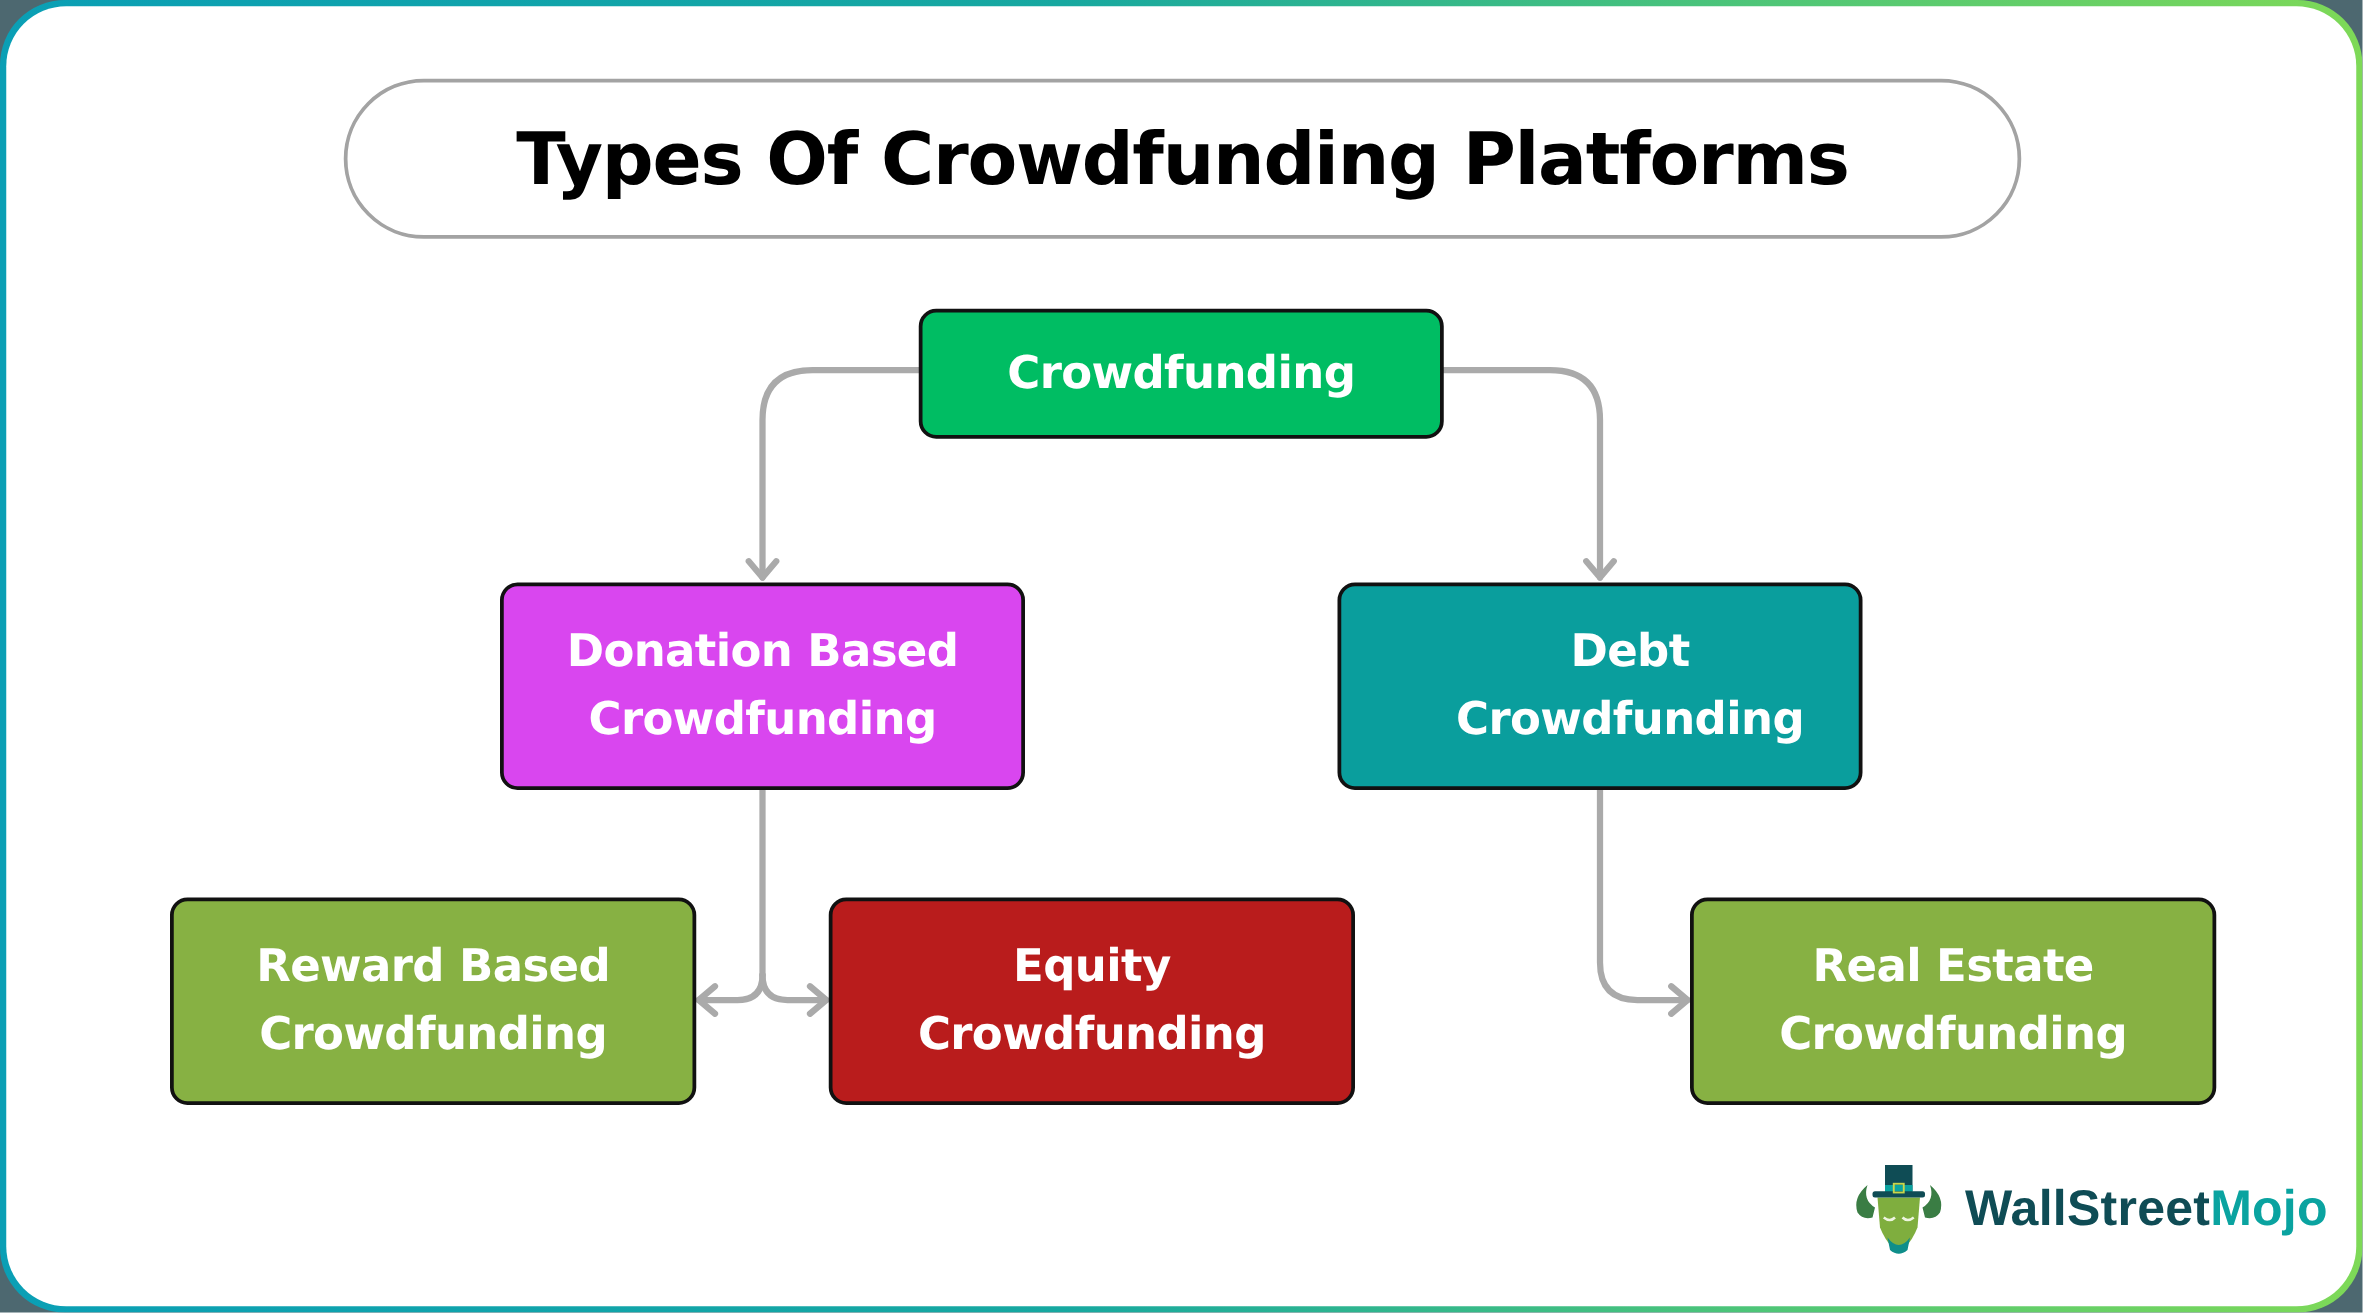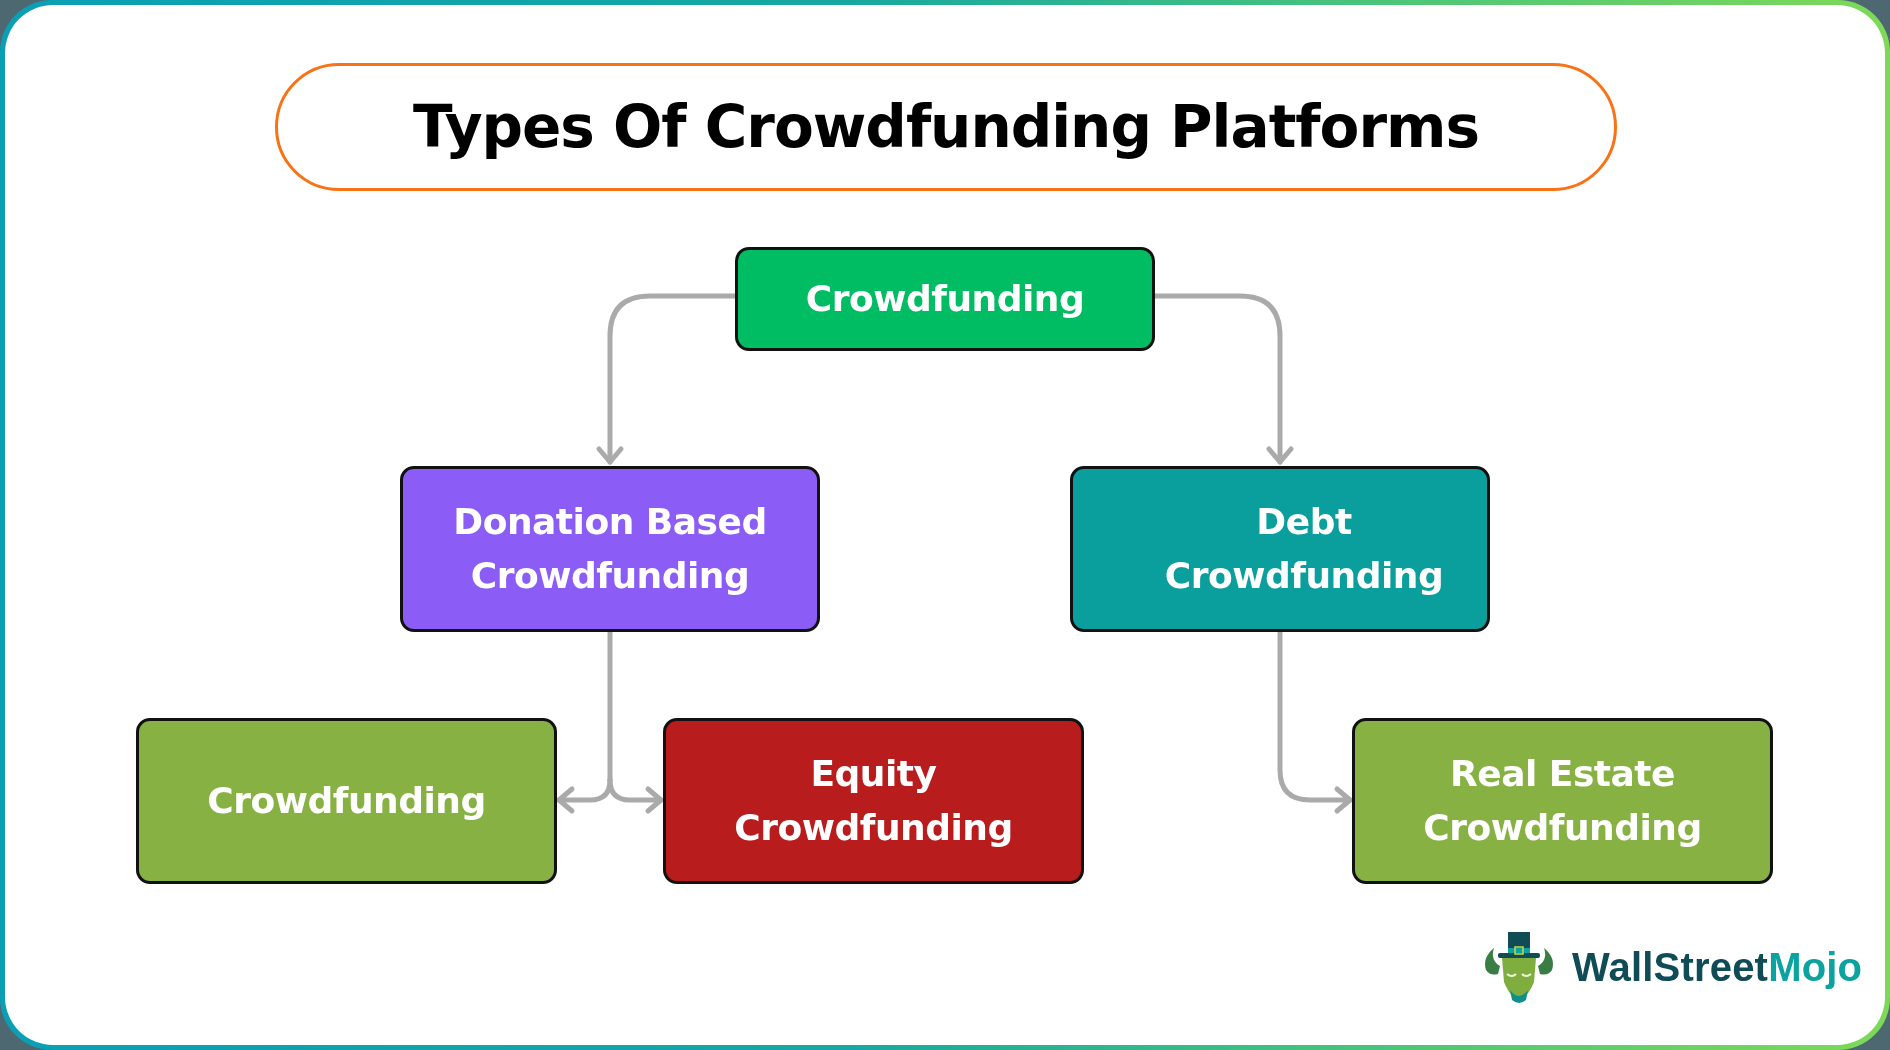--- a/index.html
+++ b/index.html
@@ -12,21 +12,21 @@
     position:absolute; left:0; top:0; width:1890px; height:1050px;
     border-radius:52px;
     background:linear-gradient(90deg,#0a9fb5 0%, #17a8a0 45%, #4fc677 75%, #7ed957 100%);
   }
   .frame-inner {
     position:absolute; left:5px; top:5px; right:5px; bottom:5px;
     background:#ffffff; border-radius:48px;
   }
   .title-pill {
     position:absolute; left:275px; top:63px; width:1336px; height:122px;
-    border:3px solid #f97316; border-radius:64px; background:#fff;
+    border:3px solid #a3a3a3; border-radius:64px; background:#fff;
     display:flex; align-items:center; justify-content:center;
   }
   .title-text {
     font-family:"DejaVu Sans", sans-serif; font-weight:bold;
     font-size:58px; color:#000; letter-spacing:-1px; white-space:nowrap;
   }
   svg.connectors { position:absolute; left:0; top:0; }
   .node {
     position:absolute; box-sizing:border-box;
     border:3px solid #111; border-radius:14px;
@@ -73,31 +73,32 @@
 
     <path d="M1280 632 V770 Q1280 800 1310 800 H1350"></path>
     <path d="M1337 789 L1350 800 L1337 811"></path>
   </g>
 </svg>
 
 <div class="node" style="left:735px; top:247px; width:420px; height:104px; background:#00bd63;">
   <span>Crowdfunding</span>
 </div>
 
-<div class="node" style="left:400px; top:466px; width:420px; height:166px; background:#8b5cf6;">
+<div class="node" style="left:400px; top:466px; width:420px; height:166px; background:#d946ef;">
   <span>Donation Based</span>
   <span>Crowdfunding</span>
 </div>
 
 <div class="node" style="left:1070px; top:466px; width:420px; height:166px; background:#0a9e9d;padding-left:48px;">
   <span>Debt</span>
   <span>Crowdfunding</span>
 </div>
 
 <div class="node" style="left:136px; top:718px; width:421px; height:166px; background:#87b143;">
+  <span>Reward Based</span>
   <span>Crowdfunding</span>
 </div>
 
 <div class="node" style="left:663px; top:718px; width:421px; height:166px; background:#b91c1c;">
   <span>Equity</span>
   <span>Crowdfunding</span>
 </div>
 
 <div class="node" style="left:1352px; top:718px; width:421px; height:166px; background:#87b143;">
   <span>Real Estate</span>

